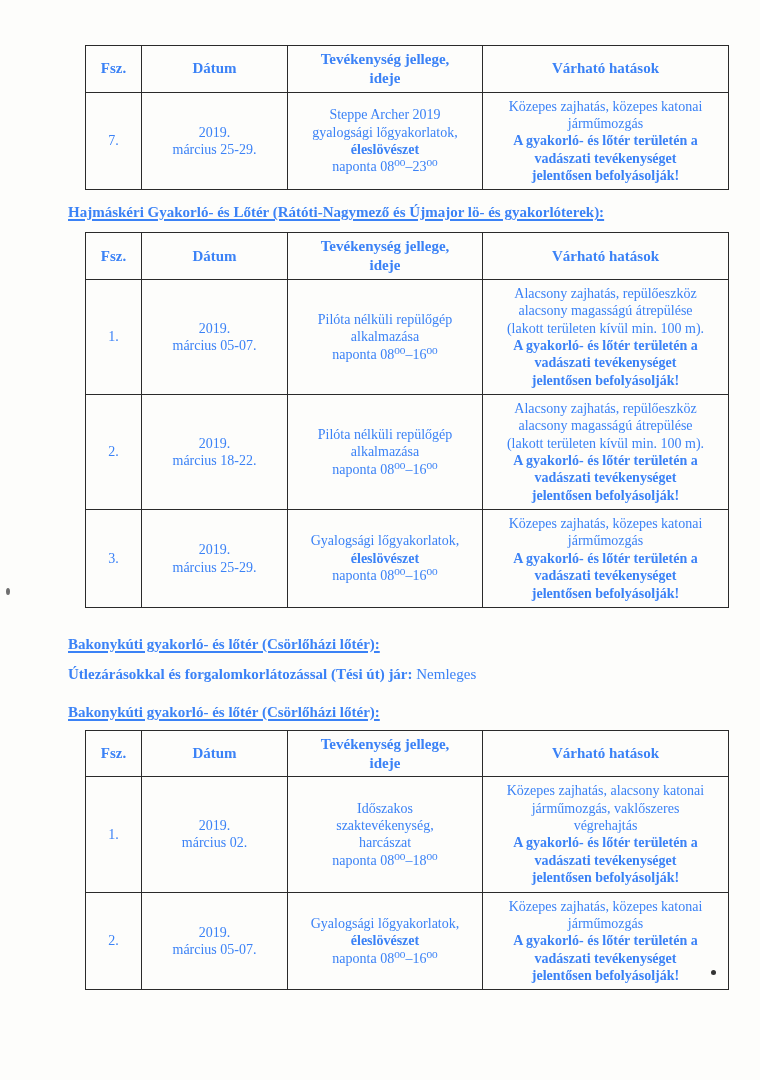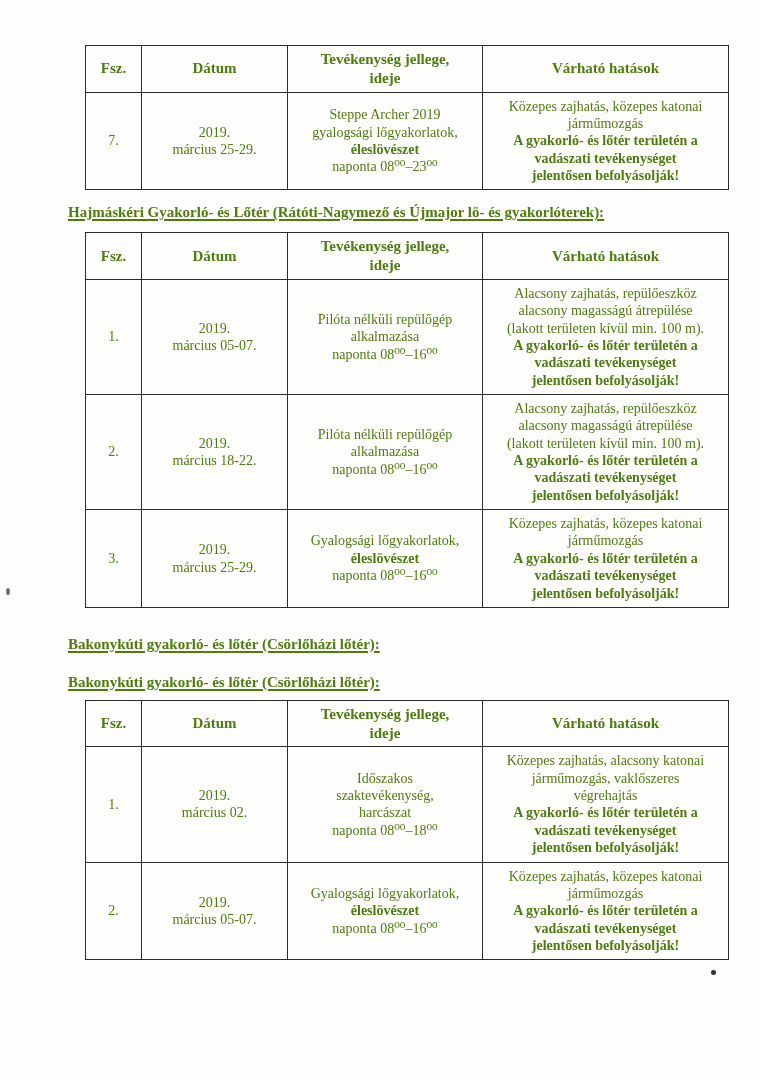--- a/index.html
+++ b/index.html
@@ -1,21 +1,21 @@
 <!DOCTYPE html>
 <html lang="hu"><head>
 <meta charset="utf-8">
 <style>
   html,body{margin:0;padding:0;background:#ffffff;}
   .page{
     position:relative;
     width:760px;height:1080px;
     background:#fdfdfb;
     font-family:"Liberation Serif","DejaVu Serif",serif;
-    color:#4d7c0f;
+    color:#3b82f6;
     overflow:hidden;
   }
   table.sched{
     border-collapse:collapse;
     margin-left:85px;
     width:607px;
     table-layout:fixed;
   }
   table.sched th, table.sched td{
     border:1.6px solid #2a2a2a;
@@ -185,20 +185,21 @@
             <div class="ln b">vadászati tevékenységet</div>
             <div class="ln b">jelentősen befolyásolják!</div>
           </td>
         </tr>
       </tbody>
     </table>
 
 
   <p class="hline m-h3"><span class="hl">Bakonykúti gyakorló- és lőtér (Csörlőházi lőtér):</span></p>
 
+  <p class="hline m-l3"><span class="bold-label">Útlezárásokkal és forgalomkorlátozással (Tési út) jár:</span> <span>Nemleges</span></p>
 
   <p class="hline m-h4"><span class="hl">Bakonykúti gyakorló- és lőtér (Csörlőházi lőtér):</span></p>
 
 
   <table class="sched t3">
       <thead>
         <tr>
           <th class="c0">Fsz.</th>
           <th class="c1">Dátum</th>
           <th class="c2">Tevékenység jellege,

